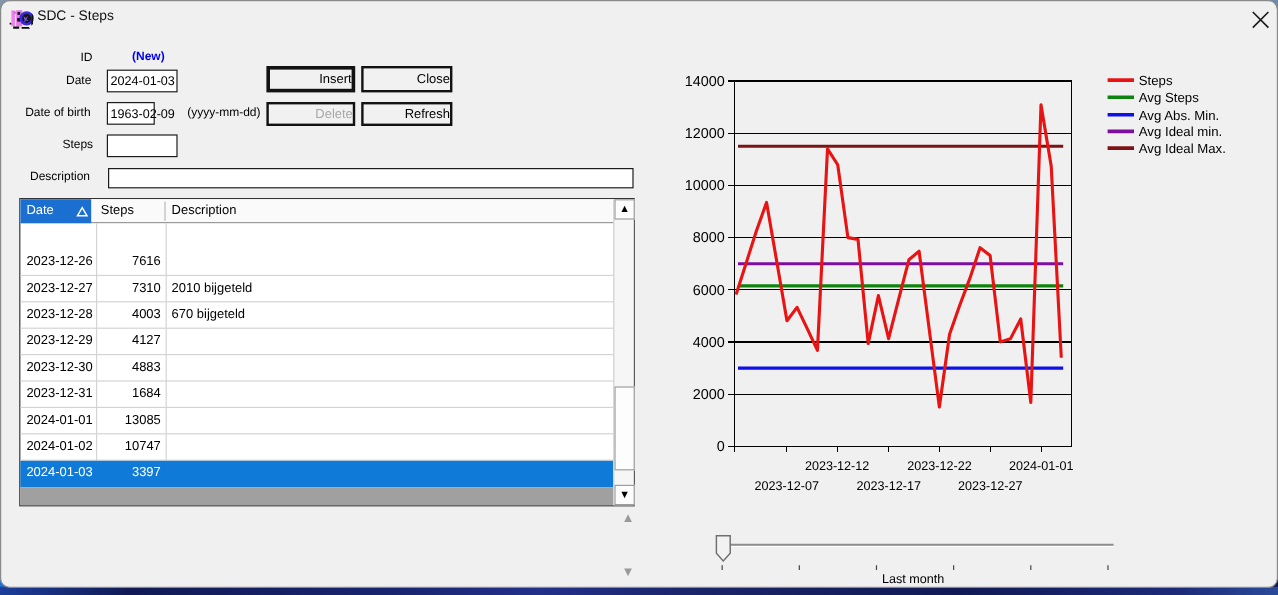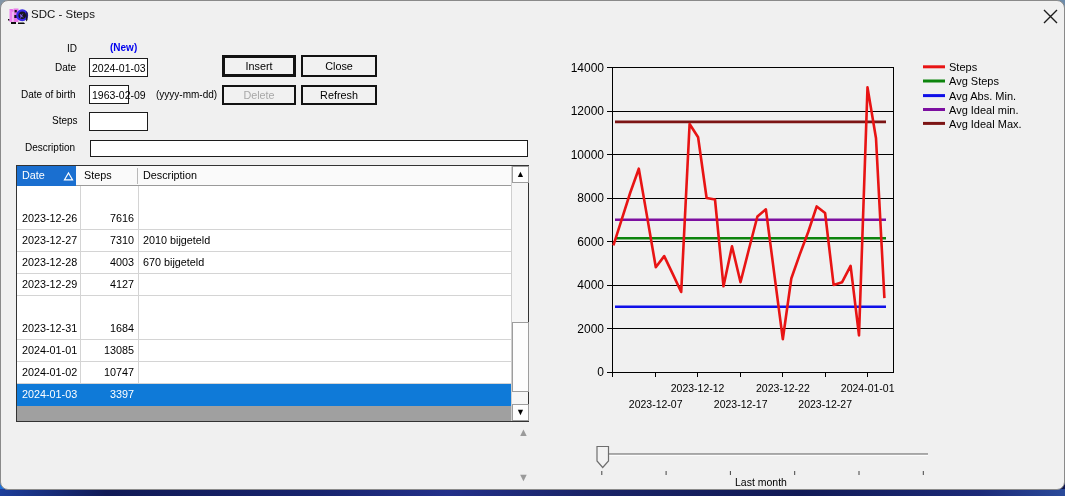--- a/index.html
+++ b/index.html
@@ -1,21 +1,21 @@
 <!DOCTYPE html>
 <html><head><meta charset="utf-8"><style>
 *{margin:0;padding:0;box-sizing:border-box}
 html,body{width:1065px;height:496px;overflow:hidden;font-family:"Liberation Sans",sans-serif;background:#0d1550}
 #bgtop{position:absolute;left:0;top:0;width:1065px;height:12px;background:linear-gradient(90deg,#8195a7,#7e95a9 30%,#6d8cab)}
 #bgbl{position:absolute;left:0;top:481px;width:13px;height:15px;background:#1e6fd8;border-radius:0 0 0 6px}
 #bgbot{position:absolute;left:0;top:489px;width:1065px;height:7px;background:linear-gradient(90deg,#1d3e9a,#111a56 10%,#18246e 30%,#23308a 42%,#1a2468 55%,#111a56 75%,#1c2a78 92%,#2a4a9a)}
 #win{position:absolute;left:0;top:0;width:1065px;height:490px;background:#f0f0f0;border:1px solid #8a8a8a;border-radius:8px}
 .lbl{position:absolute;font-size:10px;color:#000;white-space:nowrap}
 .tb{position:absolute;background:#fff;border:1px solid #1c1c1c;font-size:10.5px;padding:3px 2px;white-space:nowrap}
-.btn{position:absolute;background:#f1f1f1;border:2px solid #121212;font-size:10.8px;text-align:center}
+.btn{position:absolute;background:#f1f1f1;border:2px solid #121212;font-size:10.8px;text-align:right}
 #ttl{position:absolute;left:30px;top:7px;font-size:11.5px;color:#111}
 #grid{position:absolute;left:15px;top:164px;width:513px;height:257px;background:#fff;border:1px solid #333}
 .grow{position:absolute;left:0;width:494px;height:22px;font-size:10.8px;border-bottom:1px solid #d4d4d4}
 .gc1{position:absolute;left:5px;top:4px}.gc2{position:absolute;left:64px;width:53px;top:4px;text-align:right}.gc3{position:absolute;left:126px;top:4px}
 .vln{position:absolute;top:20px;width:1px;height:220px;background:#d4d4d4}
 #mbox{position:absolute;left:14px;top:422px;width:500px;height:63px;border:1px solid #7f7f7f;font-size:12px;font-weight:bold;padding:1px 3px}
 .sarr{position:absolute;color:#9a9a9a;font-size:11px}
 svg{position:absolute;left:0;top:0}
 text{font-family:"Liberation Sans",sans-serif}
 </style></head>
@@ -85,20 +85,24 @@
       </div>
     <div class="grow" style="top:86px">
         <span class="gc1">2023-12-28</span>
         <span class="gc2">4003</span>
         <span class="gc3">670 bijgeteld</span>
       </div>
     <div class="grow" style="top:108px">
         <span class="gc1">2023-12-29</span>
         <span class="gc2">4127</span>
       </div>
+    <div class="grow" style="top:130px">
+        <span class="gc1">2023-12-30</span>
+        <span class="gc2">4883</span>
+      </div>
     <div class="grow" style="top:152px">
         <span class="gc1">2023-12-31</span>
         <span class="gc2">1684</span>
       </div>
     <div class="grow" style="top:174px">
         <span class="gc1">2024-01-01</span>
         <span class="gc2">13085</span>
       </div>
     <div class="grow" style="top:196px">
         <span class="gc1">2024-01-02</span>

